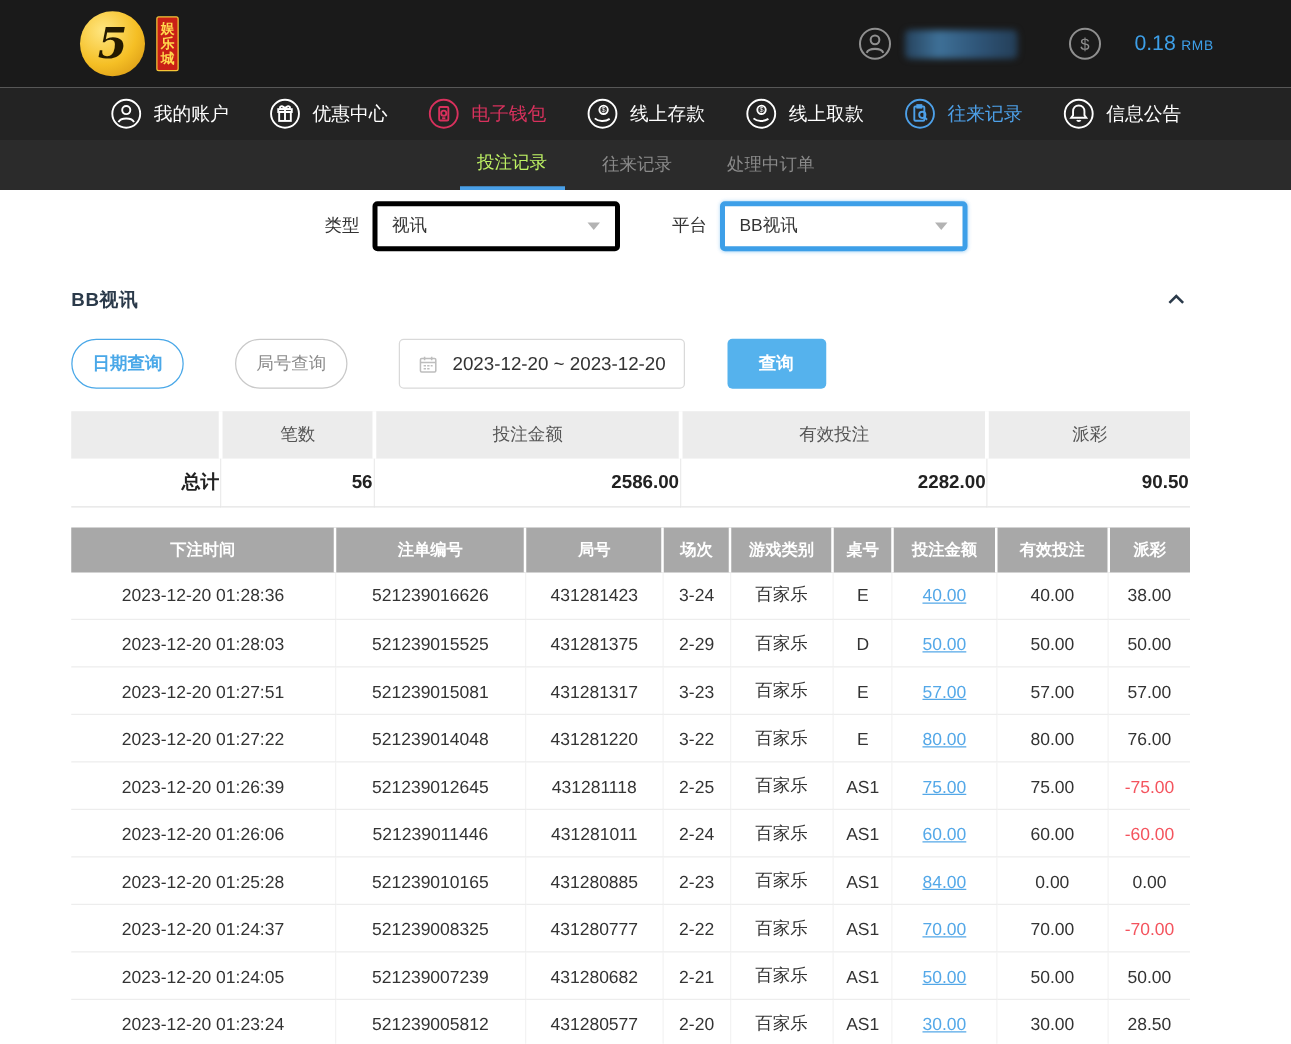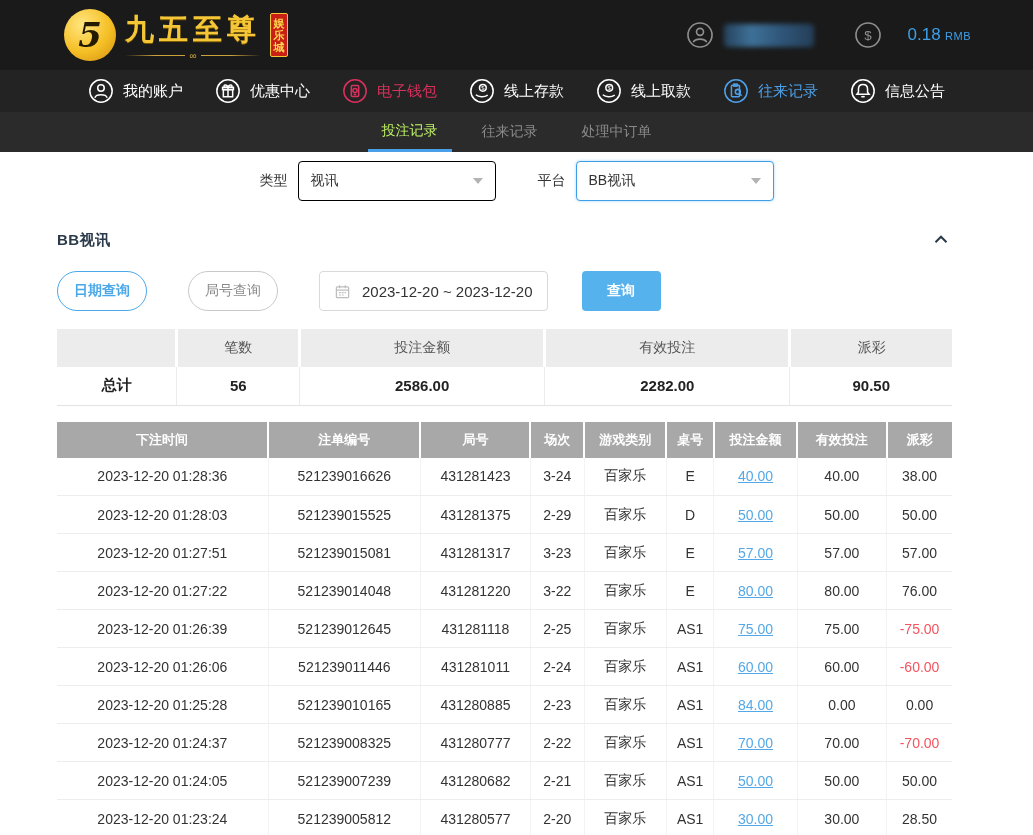--- a/index.html
+++ b/index.html
@@ -61,21 +61,21 @@
   .tab { color:#8a8a8a; font-size:14px; line-height:39px; position:relative; cursor:pointer; padding:0 2px; }
   .tab.active { color:#bef264;font-family:Liberation Mono, monospace; }
   .tab.active::after {
     content:""; position:absolute; left:-12px; right:-12px; bottom:0; height:3px; background:#4aa0e8;
   }
   
   .filters { height:58px; display:flex; align-items:center; justify-content:center; }
   .flabel { font-size:14px; color:#333; margin-right:10px; }
   .flabel.second { margin-left:42px; }
   .select {
-    width:198px; height:40px; border:1px solid #000000; border-radius:4px;
+    width:198px; height:40px; border:4px solid #000000; border-radius:4px;
     display:flex; align-items:center; justify-content:space-between;
     padding:0 12px; font-size:14px; color:#333; cursor:pointer; background:#fff;
   }
   .select.focused { border-color:#3d9fe8; box-shadow:0 0 3px rgba(61,159,232,.45); }
   .caret { width:0; height:0; border-left:5px solid transparent; border-right:5px solid transparent; border-top:6px solid #b3b3b3; }
   
   .content { padding:0 81px 0 57px; }
   .section-head { height:44px; display:flex; align-items:center; justify-content:space-between; margin-top:8px; }
   .section-title { font-size:15px; font-weight:bold; color:#2b3a4a; letter-spacing:.5px; }
   .chevron { cursor:pointer; display:inline-flex; width:22px; height:22px; }
@@ -108,21 +108,21 @@
   }
   
   table { width:100%; border-collapse:collapse; table-layout:fixed; }
   .summary { margin-top:18px; }
   .summary th {
     background:#ececec; height:38px; font-size:14px; color:#555;
     font-weight:normal; border-right:3px solid #fff;
   }
   .summary th:last-child { border-right:none; }
   .summary td {
-    height:38px; text-align:center; font-size:15px; color:#222; font-weight:bold;
+    height:38px; text-align:right; font-size:15px; color:#222; font-weight:bold;
     border-right:1px solid #ececec; border-bottom:1px solid #e3e3e3; background:#fff;
   }
   .summary td:last-child { border-right:none; }
   
   .bet-table { margin-top:16px; }
   .bet-table th {
     background:#a8a8a8; color:#fff; font-size:13px; height:36px;
     font-weight:bold; border-right:2px solid #fff;
   }
   .bet-table th:last-child { border-right:none; }
@@ -135,28 +135,20 @@
   .bet-link { color:#54a8e8; text-decoration:underline; cursor:pointer; }
   td.neg { color:#f4545e; }
 </style>
 </head>
 <body>
 
 <header class="topbar">
   <div class="logo">
     <div class="logo-circle">
       <span>5</span>
-    </div>
-    <div class="logo-textcol">
-      <div class="brand">九五至尊</div>
-      <div class="flourish">
-        <span class="fl-line"></span>
-          <span class="fl-mid">∞</span>
-          <span class="fl-line r"></span>
-      </div>
     </div>
     <div class="badge">娱乐城</div>
   </div>
   <div class="user-area">
     <span class="icon-circle">
       <svg viewBox="0 0 24 24" fill="none" stroke="currentColor" stroke-width="1.4">
         <circle cx="12" cy="12" r="10.3"></circle>
           <circle cx="12" cy="9.3" r="3"></circle>
         <path d="M6.3 18.2c1.4-3.6 10-3.6 11.4 0"></path>
       </svg>

